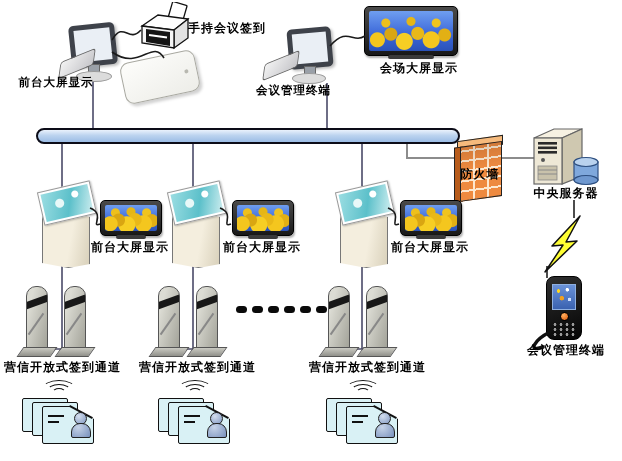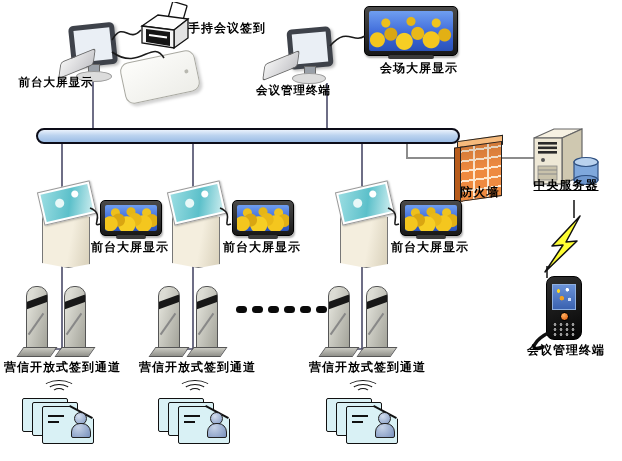--- a/index.html
+++ b/index.html
@@ -179,38 +179,38 @@
     <div class="tvscreen flowers"></div>
     <div class="tvstand"></div>
   </div>
   <div class="lbl" style="left:368px;top:62px;width:80px;margin-left:11px;">会场大屏显示</div>
 
   <div class="firewall">
     <div class="fw-top"></div>
     <div class="fw-side"></div>
     <div class="fw-front"></div>
   </div>
-  <div class="lbl" style="left:452px;top:186px;width:56px;">防火墙</div>
+  <div class="lbl" style="left:452px;top:168px;width:56px;">防火墙</div>
 
   <svg class="svgicon" style="left:524px;top:122px;" width="84" height="66">
     <polygon points="10,16 30,7 58,7 38,16" fill="#f6f1e2" stroke="#666" stroke-width="1.2"></polygon>
     <polygon points="38,16 58,7 58,54 38,62" fill="#cfc8b0" stroke="#666" stroke-width="1.2"></polygon>
     <rect x="10" y="16" width="28" height="46" fill="#eee8d6" stroke="#666" stroke-width="1.2"></rect>
     <rect x="14" y="20" width="19" height="2.6" fill="#2a2a2a"></rect>
     <rect x="14" y="24.5" width="19" height="2.6" fill="#2a2a2a"></rect>
     <rect x="14" y="29" width="19" height="2.6" fill="#2a2a2a"></rect>
     <circle cx="19" cy="38" r="2" fill="#555"></circle>
     <rect x="14" y="44" width="19" height="14" fill="#c9c2ab" stroke="#888" stroke-width="0.8"></rect>
     <line x1="14" y1="48" x2="33" y2="48" stroke="#8a8a8a" stroke-width="1"></line>
     <line x1="14" y1="52" x2="33" y2="52" stroke="#8a8a8a" stroke-width="1"></line>
     <rect x="50" y="40" width="24" height="18" fill="#7fa8dc" stroke="#2d4f80" stroke-width="1.2"></rect>
     <ellipse cx="62" cy="58" rx="12" ry="4.5" fill="#6f98cf" stroke="#2d4f80" stroke-width="1.2"></ellipse>
     <ellipse cx="62" cy="40" rx="12" ry="4.5" fill="#b9d2ee" stroke="#2d4f80" stroke-width="1.2"></ellipse>
   </svg>
-  <div class="lbl" style="left:524px;top:179px;width:84px;text-decoration:underline;">中央服务器</div>
+  <div class="lbl" style="left:524px;top:187px;width:84px;">中央服务器</div>
 
   <div class="kiosk" style="left:38px;top:186px;">
     <div class="kbody"></div>
     <div class="kscreen">
         <div class="sea"></div>
       </div>
   </div>
   <div class="tv" style="left:100px;top:200px;width:52px;height:26px;">
     <div class="tvscreen flowers"></div>
     <div class="tvstand"></div>

